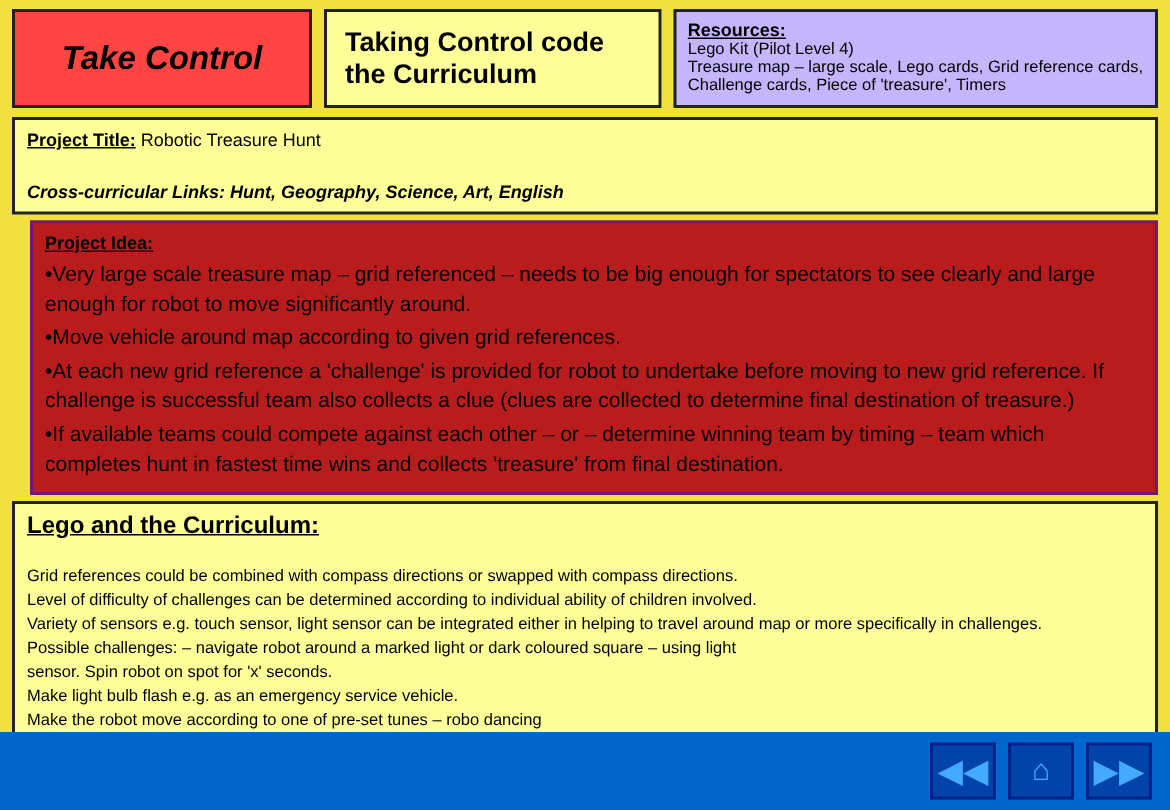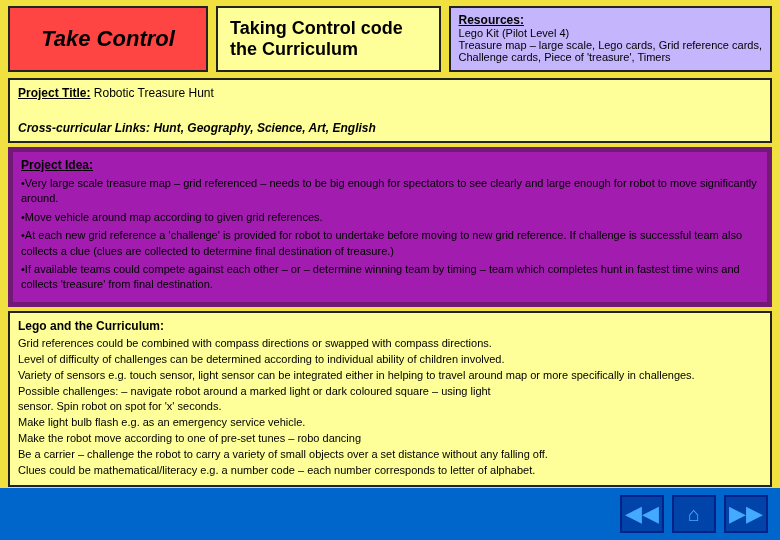--- a/index.html
+++ b/index.html
@@ -94,52 +94,53 @@
 
     .cross-curricular-line {
       font-size: 12px;
       color: #000;
       font-style: italic;
       font-weight: bold;
     }
 
     
     .project-idea-section {
-      background: #a21caf;
-      border: 5px solid #701a75;
-      margin: 0 8px 4px 8px;
+      background: #b91c1c;
+      border: 2px solid #701a75;
+      margin: 0 8px 4px 20px;
       padding: 6px 8px;
     }
 
     .project-idea-heading {
       font-weight: bold;
       text-decoration: underline;
       font-size: 12px;
       margin-bottom: 4px;
     }
 
     .project-idea-section p {
-      font-size: 11px;
+      font-size: 14px;
       line-height: 1.4;
       margin-bottom: 3px;
       color: #000;
     }
 
     
     .lego-section {
       background: #ffff99;
       border: 2px solid #222;
       margin: 0 8px 4px 8px;
       padding: 6px 8px;
     }
 
     .lego-heading {
       font-weight: bold;
-      font-size: 12px;
-      margin-bottom: 3px;
+      text-decoration: underline;
+      font-size: 16px;
+      margin-bottom: 17px;
     }
 
     .lego-section p {
       font-size: 11px;
       line-height: 1.45;
       color: #000;
     }
 
     
     .diff-section {

